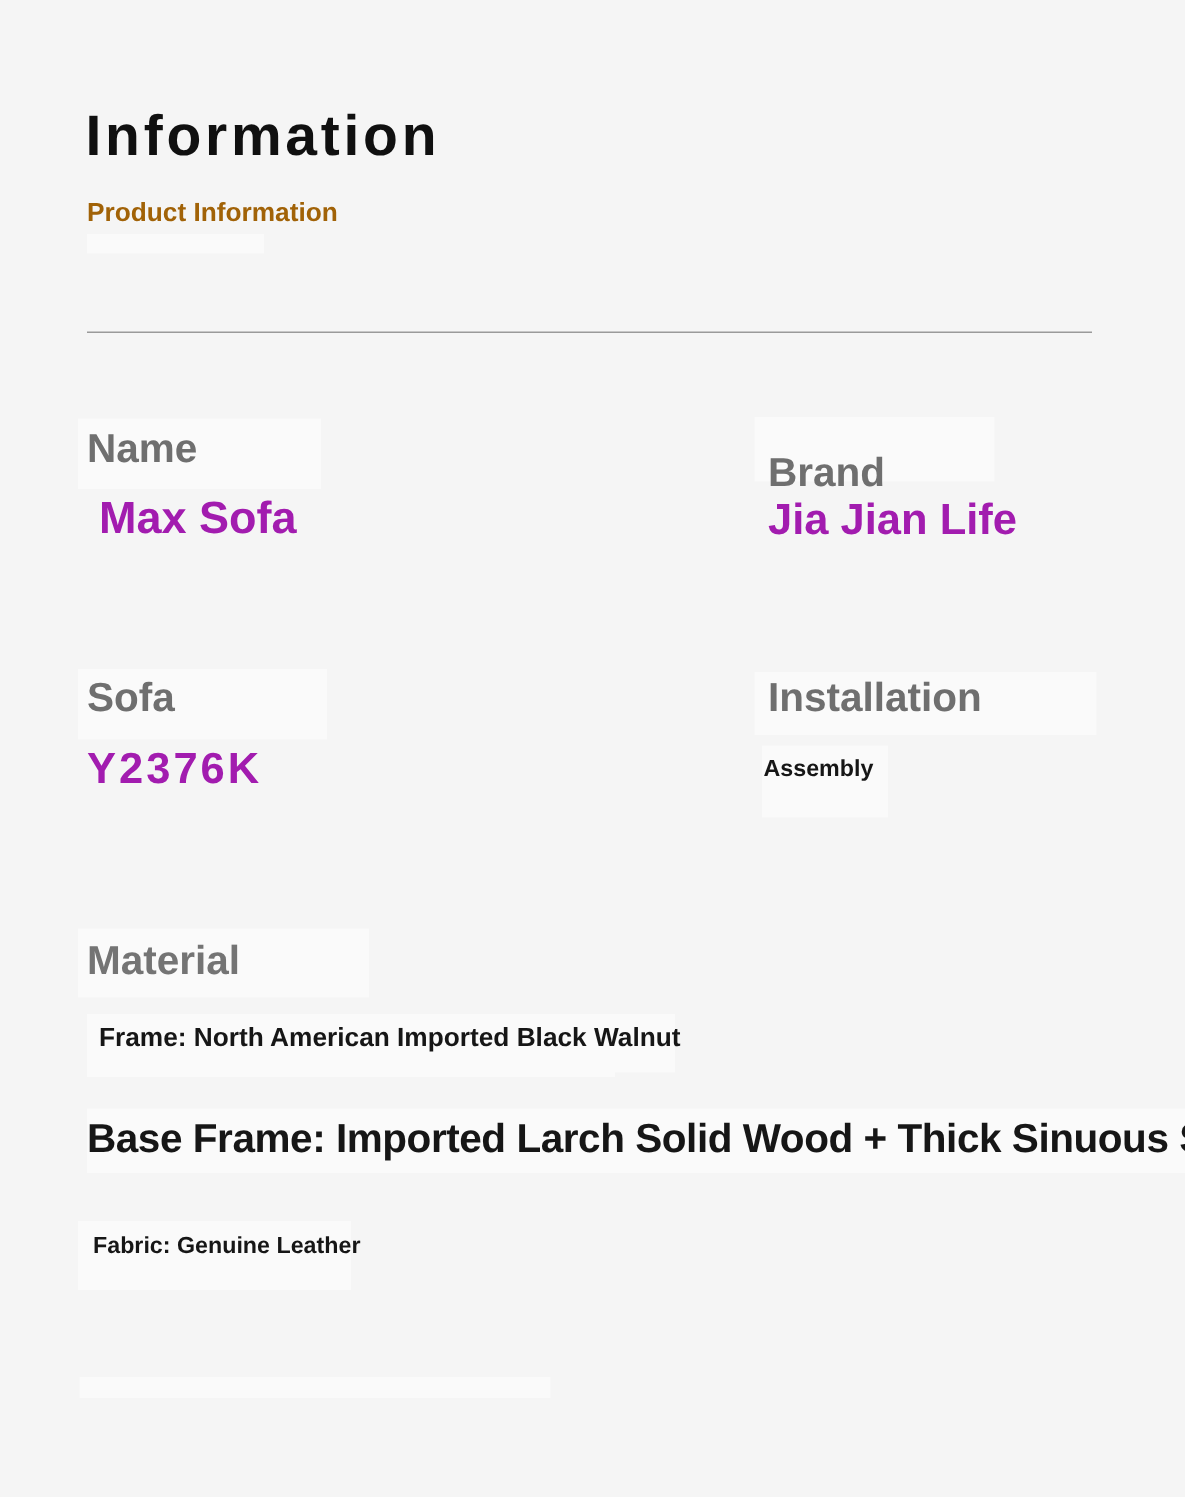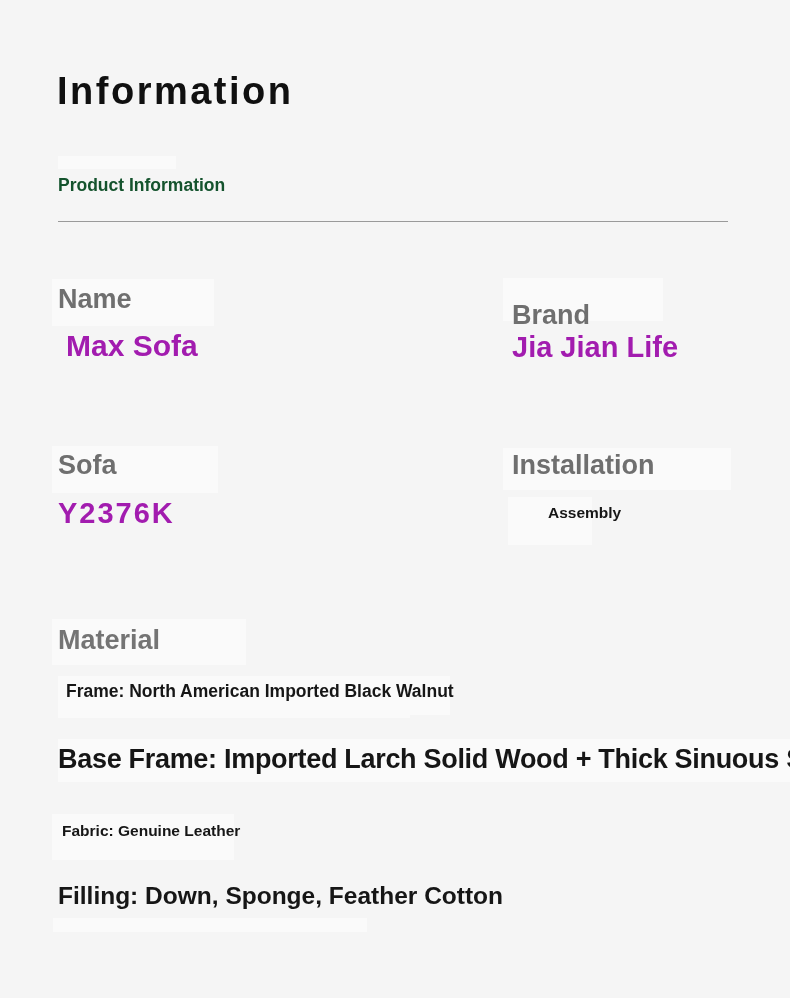--- a/index.html
+++ b/index.html
@@ -22,22 +22,21 @@
 
   .page-title {
     font-size: 38px;
     font-weight: 700;
     letter-spacing: 2.5px;
     color: #101010;
   }
   .subtitle {
     font-size: 17.5px;
     font-weight: 700;
-    color: #14532d;
-    margin-top: 44px;
+    color: #a16207;
   }
   .divider {
     position: absolute;
     height: 1px;
     background: #9a9a9a;
   }
   .label {
     font-size: 27px;
     font-weight: 700;
     color: #6f6f6f;
@@ -107,25 +106,24 @@
   <div class="abs label" style="left:58px; top:284px;">Name</div>
   <div class="abs value-lg" style="left:66px; top:329px;">Max Sofa</div>
 
   <div class="abs label" style="left:512px; top:300px;">Brand</div>
   <div class="abs value-lg" style="left:512px; top:331px; font-size:29px;">Jia Jian Life</div>
 
   <div class="abs label" style="left:58px; top:450px;">Sofa</div>
   <div class="abs value-model" style="left:58px; top:497px;">Y2376K</div>
 
   <div class="abs label" style="left:512px; top:450px;">Installation</div>
-  <div class="abs value-sm" style="left:509px; top:504px;margin-left:39px;">Assembly</div>
+  <div class="abs value-sm" style="left:509px; top:504px;">Assembly</div>
 
   <div class="abs label" style="left:58px; top:625px; color:#747474;">Material</div>
 
   <div class="abs mat-line-md" style="left:66px; top:681px;">Frame: North American Imported Black Walnut</div>
 
   <div class="abs mat-line-xl" style="left:58px; top:744px; width:732px;">Base Frame: Imported Larch Solid Wood + Thick Sinuous Springs</div>
 
   <div class="abs mat-line-sm" style="left:62px; top:822px;">Fabric: Genuine Leather</div>
 
-  <div class="abs mat-line-lg" style="left:58px; top:882px;">Filling: Down, Sponge, Feather Cotton</div>
 
 </div>
 
 </body></html>

